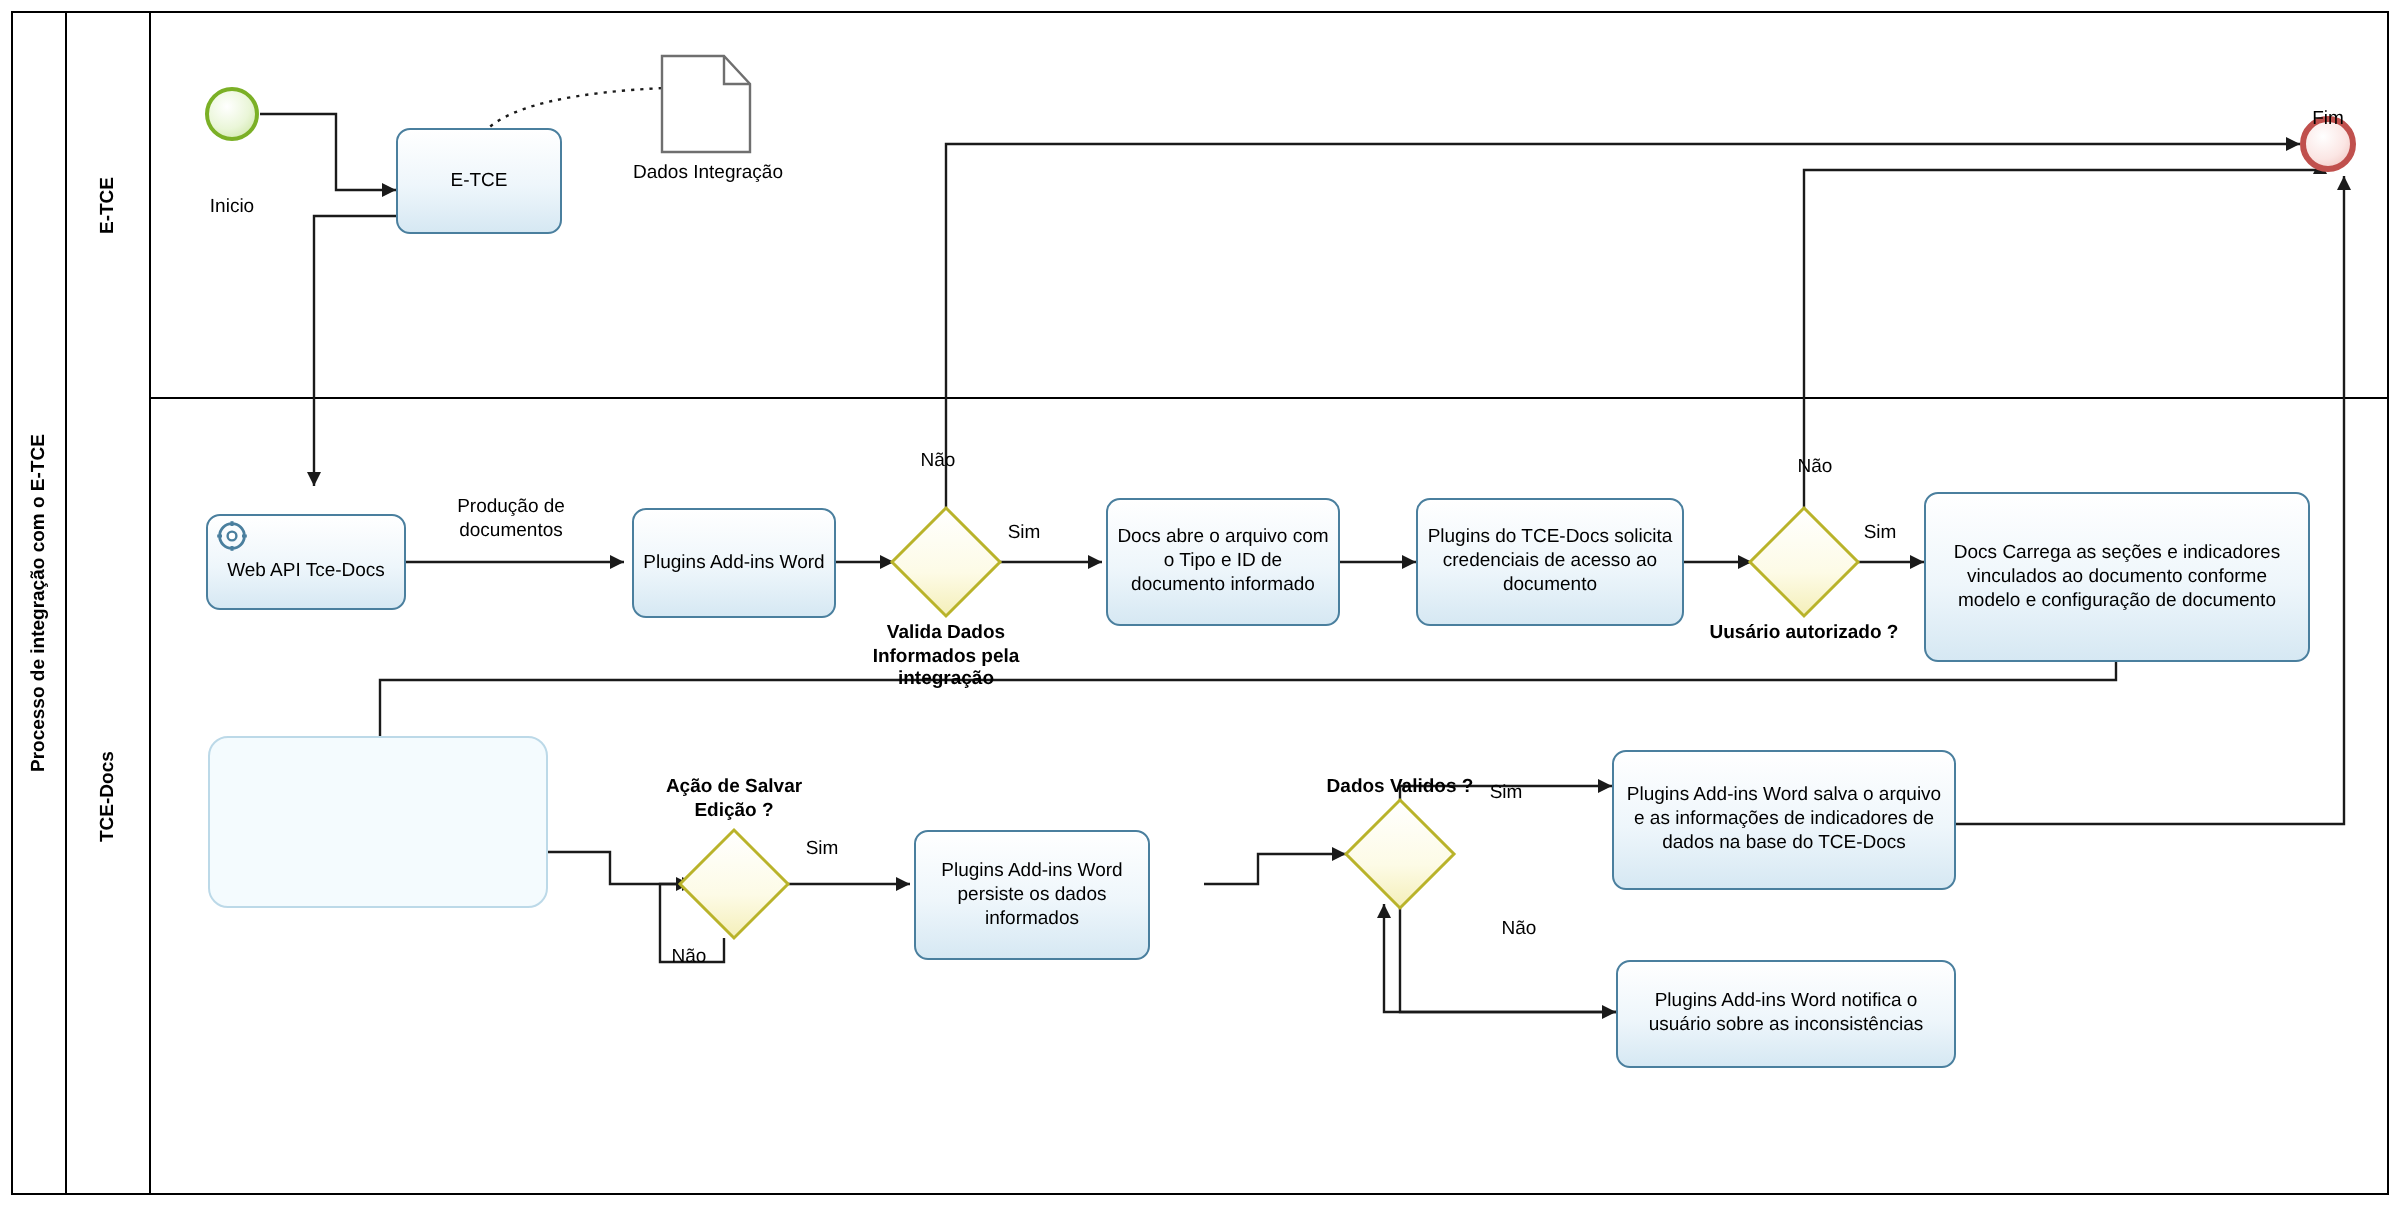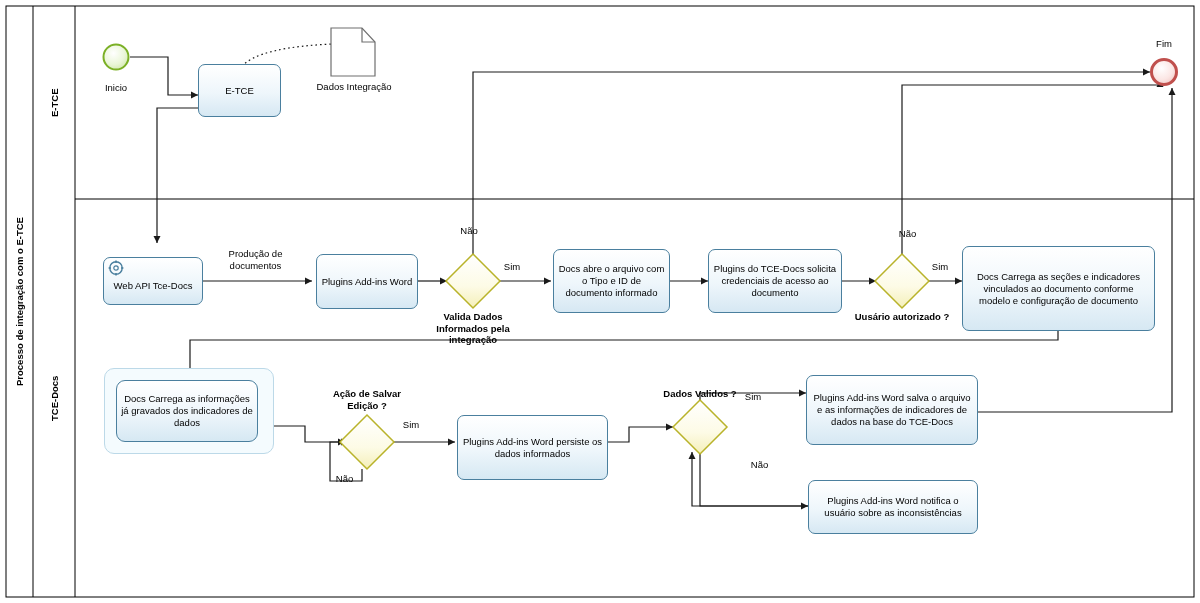--- a/index.html
+++ b/index.html
@@ -87,20 +87,21 @@
     line-height: 11.5px;
     text-align: center;
     color: #000;
     font-weight: bold;
   }
   .evt-label {
     position: absolute;
     font-size: 9.5px;
     text-align: center;
     color: #000;
+    margin-top: 16px;
   }
   .gearbox {
     position: absolute;
     width: 16px;
     height: 16px;
   }
 </style>
 </head>
 <body>
 
@@ -218,23 +219,22 @@
 
   <div class="task" style="left:553px; top:249px; width:117px; height:64px;">Docs  abre o arquivo com o Tipo e ID de documento informado</div>
 
   <div class="task" style="left:316px; top:254px; width:102px; height:55px;">Plugins Add-ins Word</div>
 
   <div class="task" style="left:708px; top:249px; width:134px; height:64px;">Plugins do TCE-Docs solicita credenciais de acesso ao documento</div>
 
   <div class="task" style="left:962px; top:236px; width:193px; height:85px;margin-top:10px;">Docs Carrega as seções e indicadores vinculados ao documento conforme modelo e configuração de documento</div>
 
   <div class="subproc-wrap" style="left:104px; top:368px; width:170px; height:86px;"></div>
-  <div class="task soft" style="left:116px; top:380px; width:142px; height:62px;">Docs Carrega as informações já gravados dos indicadores de dados</div>
-
-  <div class="task" style="left:457px; top:415px; width:151px; height:65px;">Plugins Add-ins Word persiste os dados informados</div>
+
+  <div class="task" style="left:457px; top:415px; width:118px; height:65px;">Plugins Add-ins Word persiste os dados informados</div>
 
   <div class="task" style="left:806px; top:375px; width:172px; height:70px;">Plugins Add-ins Word salva o arquivo e as informações de indicadores de dados na base do TCE-Docs</div>
 
   <div class="task" style="left:808px; top:480px; width:170px; height:54px;">Plugins Add-ins Word notifica o usuário sobre as inconsistências</div>
 
   <div class="gw-label" style="left:423px; top:311px; width:100px;">Valida Dados Informados pela integração</div>
   <div class="gw-label" style="left:852px; top:311px; width:100px;">Uusário autorizado ?</div>
   <div class="gw-label" style="left:317px; top:388px; width:100px;">Ação de Salvar Edição ?</div>
   <div class="gw-label" style="left:650px; top:388px; width:100px;">Dados Validos ?</div>
 

